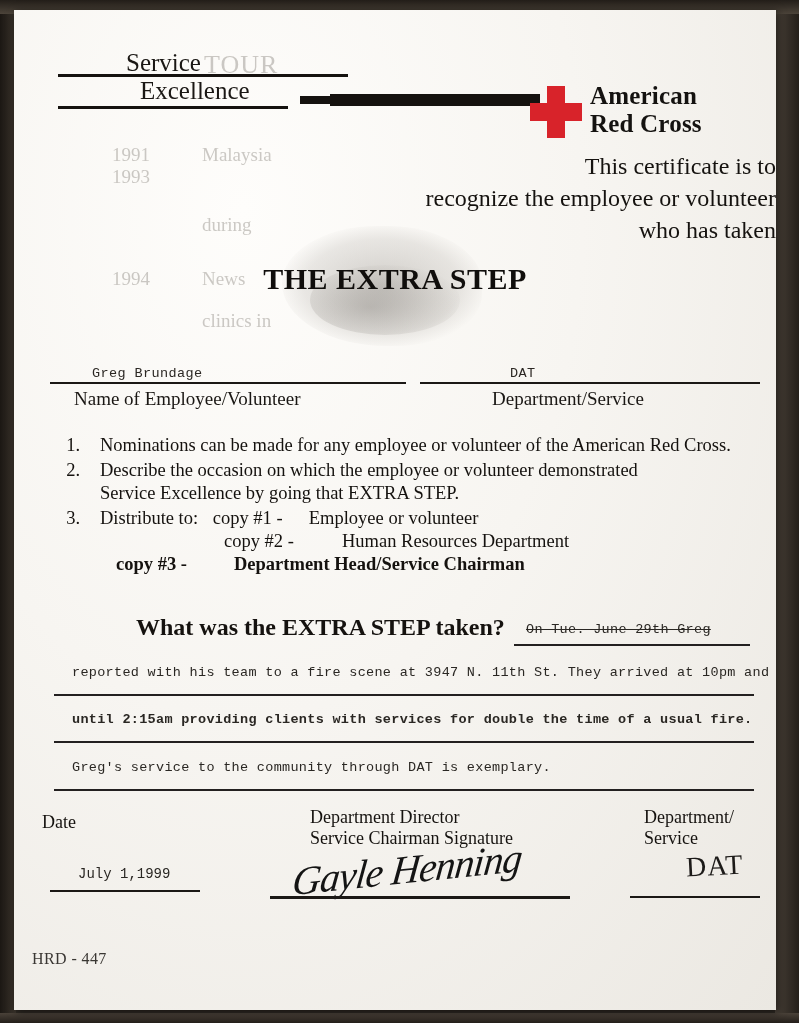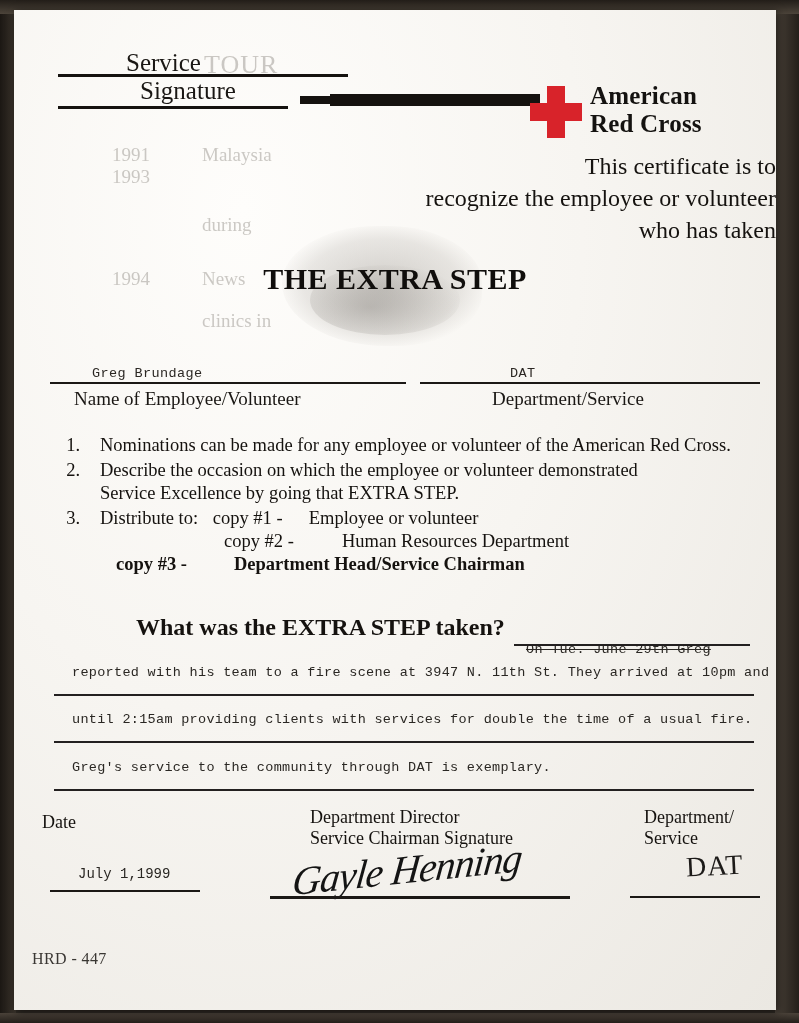--- a/index.html
+++ b/index.html
@@ -316,21 +316,21 @@
     <div class="bleed row" style="left:188px; top:258px;">News</div>
     <div class="bleed row" style="left:188px; top:300px;">clinics in</div>
 
     <div class="smudge"></div>
     <div class="smudge2"></div>
 
     <div class="header">
       <div class="se-block">
         <div class="se-word se-service">Service</div>
         <div class="se-rule-top"></div>
-        <div class="se-word se-excellence">Signature</div>
+        <div class="se-word se-excellence">Excellence</div>
         <div class="se-rule-bottom"></div>
       </div>
       <div class="bar-taper"></div>
       <div class="bar-thick"></div>
 
       <div class="logo">
         <div class="cross-wrap">
           <div class="cross-v"></div>
           <div class="cross-h"></div>
         </div>
@@ -379,27 +379,27 @@
         <div class="dist-row" style="margin-left:182px;">
           <span class="c1">copy #2 -</span><span>Human Resources Department</span>
         </div>
         <div class="dist-row" style="margin-left:74px;font-weight:bold;">
           <span class="c1">copy #3 -</span><span>Department Head/Service Chairman</span>
         </div>
       </div>
     </div>
 
     <div class="question">What was the EXTRA STEP taken?</div>
-    <div class="ans strikethrough" style="left:512px; top:632px;">On Tue. June 29th Greg</div>
+    <div class="ans strikethrough" style="left:512px; top:612px;">On Tue. June 29th Greg</div>
     <div class="ansline" style="left:500px; top:634px; width:236px;"></div>
 
     <div class="ans" style="left:58px; top:655px;">reported with his team to a fire scene at 3947 N. 11th St.  They arrived at 10pm and stayed</div>
     <div class="ansline" style="left:40px; top:684px; width:700px;"></div>
 
-    <div class="ans" style="left:58px; top:702px;">until 2:15am providing clients with services for double the time of a usual fire.</div>
+    <div class="ans" style="left:58px; top:702px;font-weight:bold;">until 2:15am providing clients with services for double the time of a usual fire.</div>
     <div class="ansline" style="left:40px; top:731px; width:700px;"></div>
 
     <div class="ans" style="left:58px; top:750px;">Greg's service to the community through DAT is exemplary.</div>
     <div class="ansline" style="left:40px; top:779px; width:700px;"></div>
 
     <div class="foot-label" style="left:28px; top:802px;">Date</div>
     <div class="sigdate">July 1,1999</div>
     <div class="sigline" style="left:36px; top:880px; width:150px;"></div>
 
     <div class="foot-label" style="left:296px; top:797px;">

